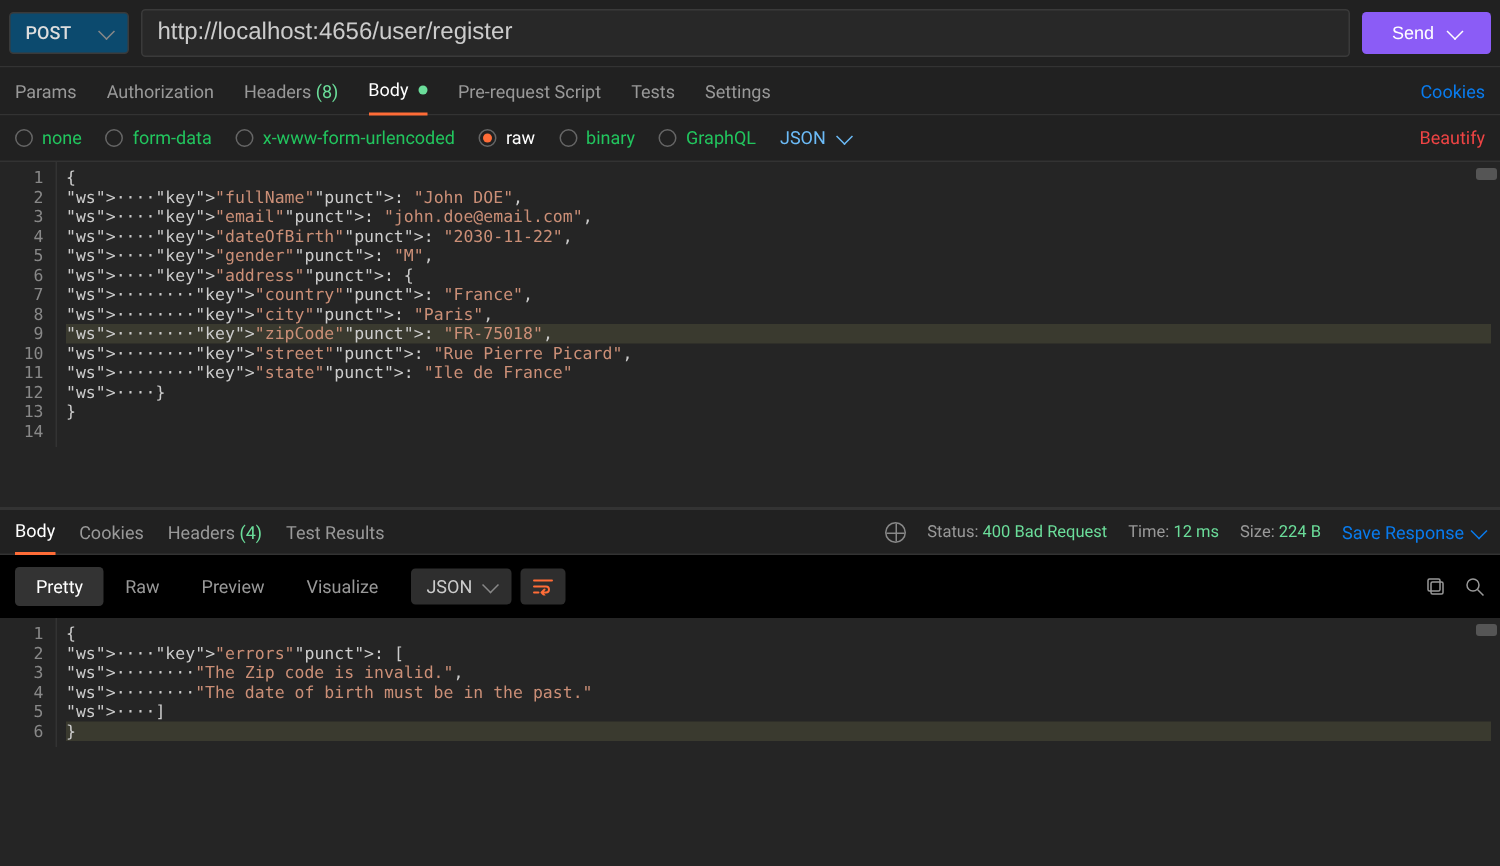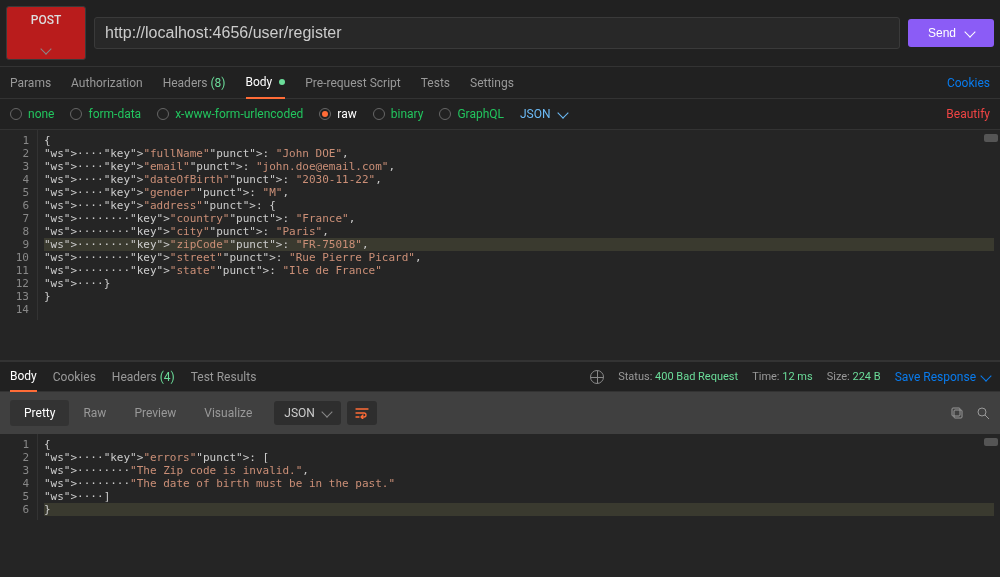--- a/index.html
+++ b/index.html
@@ -1,19 +1,19 @@
 <!DOCTYPE html>
 <html><head>
 <meta charset="utf-8">
 <style>
 * { margin: 0; padding: 0; box-sizing: border-box; }
 body { font-family: -apple-system, BlinkMacSystemFont, "Segoe UI", Roboto, sans-serif; background: #1e1e1e; color: #ccc; font-size: 12px; width: 1000px; height: 577px; overflow: hidden; }
 
 .topbar { display: flex; gap: 8px; padding: 6px 6px; align-items: center; background: #212121; border-bottom: 1px solid #333; }
-.method { display: flex; align-items: center; gap: 20px; background: #b91c1c; border: 1px solid #3a3a3a; padding: 6px 10px; border-radius: 3px; width: 80px; justify-content: space-between; flex-direction: column; }
+.method { display: flex; align-items: center; background: #0c4a6e; border: 1px solid #3a3a3a; padding: 6px 10px; border-radius: 3px; width: 80px; justify-content: space-between; }
 .method-label { color: #ddd; font-weight: 500; font-size: 12px; }
 .chev { width: 8px; height: 8px; border-right: 1.5px solid #888; border-bottom: 1.5px solid #888; transform: rotate(45deg); margin-top: -2px; }
 .urlbox { flex: 1; background: #282828; border: 1px solid #3a3a3a; padding: 6px 10px; border-radius: 3px; color: #ccc; outline: none; font-size: 16px; }
 .sendbtn { background: #8b5cf6; color: #fff; padding: 7px 20px; border: none; border-radius: 3px; font-size: 12px; font-weight: 500; display: flex; align-items: center; gap: 10px; cursor: pointer; }
 .sendbtn .chev { border-color: #fff; }
 
 .tabs1 { display: flex; align-items: center; gap: 20px; padding: 0 10px; background: #212121; border-bottom: 1px solid #333; height: 32px; }
 .tab { color: #999; font-size: 12px; cursor: pointer; padding: 8px 0; }
 .tab.active { color: #fff; border-bottom: 2px solid #ff6c37; }
 .tab .count { color: #6bdd9a; }
@@ -44,21 +44,21 @@
 
 .respmeta { display: flex; align-items: center; gap: 16px; padding: 0 10px; background: #212121; border-bottom: 1px solid #333; height: 30px; }
 .respmeta .tab { padding: 7px 0; }
 .respmeta .tab.active { border-bottom: 2px solid #ff6c37; color: #fff; }
 .meta-right { margin-left: auto; display: flex; align-items: center; gap: 14px; color: #999; font-size: 11px; }
 .meta-right .g { color: #6bdd9a; }
 .globe { width: 14px; height: 14px; border: 1.3px solid #888; border-radius: 50%; position: relative; }
 .globe::before { content: ''; position: absolute; left: 50%; top: 0; bottom: 0; width: 1px; background: #888; }
 .globe::after { content: ''; position: absolute; top: 50%; left: 0; right: 0; height: 1px; background: #888; }
 
-.viewtabs { display: flex; align-items: center; gap: 0; padding: 8px 10px; background: #404040; }
+.viewtabs { display: flex; align-items: center; gap: 0; padding: 8px 10px; background: #000000; }
 .vtab { padding: 6px 14px; color: #999; font-size: 12px; cursor: pointer; border-radius: 3px; }
 .vtab.active { background: #333; color: #fff; }
 .fmtbox { margin-left: 8px; background: #2e2e2e; padding: 5px 10px; display: flex; align-items: center; gap: 8px; border-radius: 3px; font-size: 12px; color: #ccc; cursor: pointer; }
 .wrapbtn { margin-left: 6px; background: #2e2e2e; padding: 6px 8px; border-radius: 3px; cursor: pointer; }
 .wrapbtn svg { display: block; }
 .iconbtns { margin-left: auto; display: flex; gap: 12px; }
 .icon { width: 14px; height: 14px; cursor: pointer; }
 
 .resp-editor { height: 180px; }
 </style>

